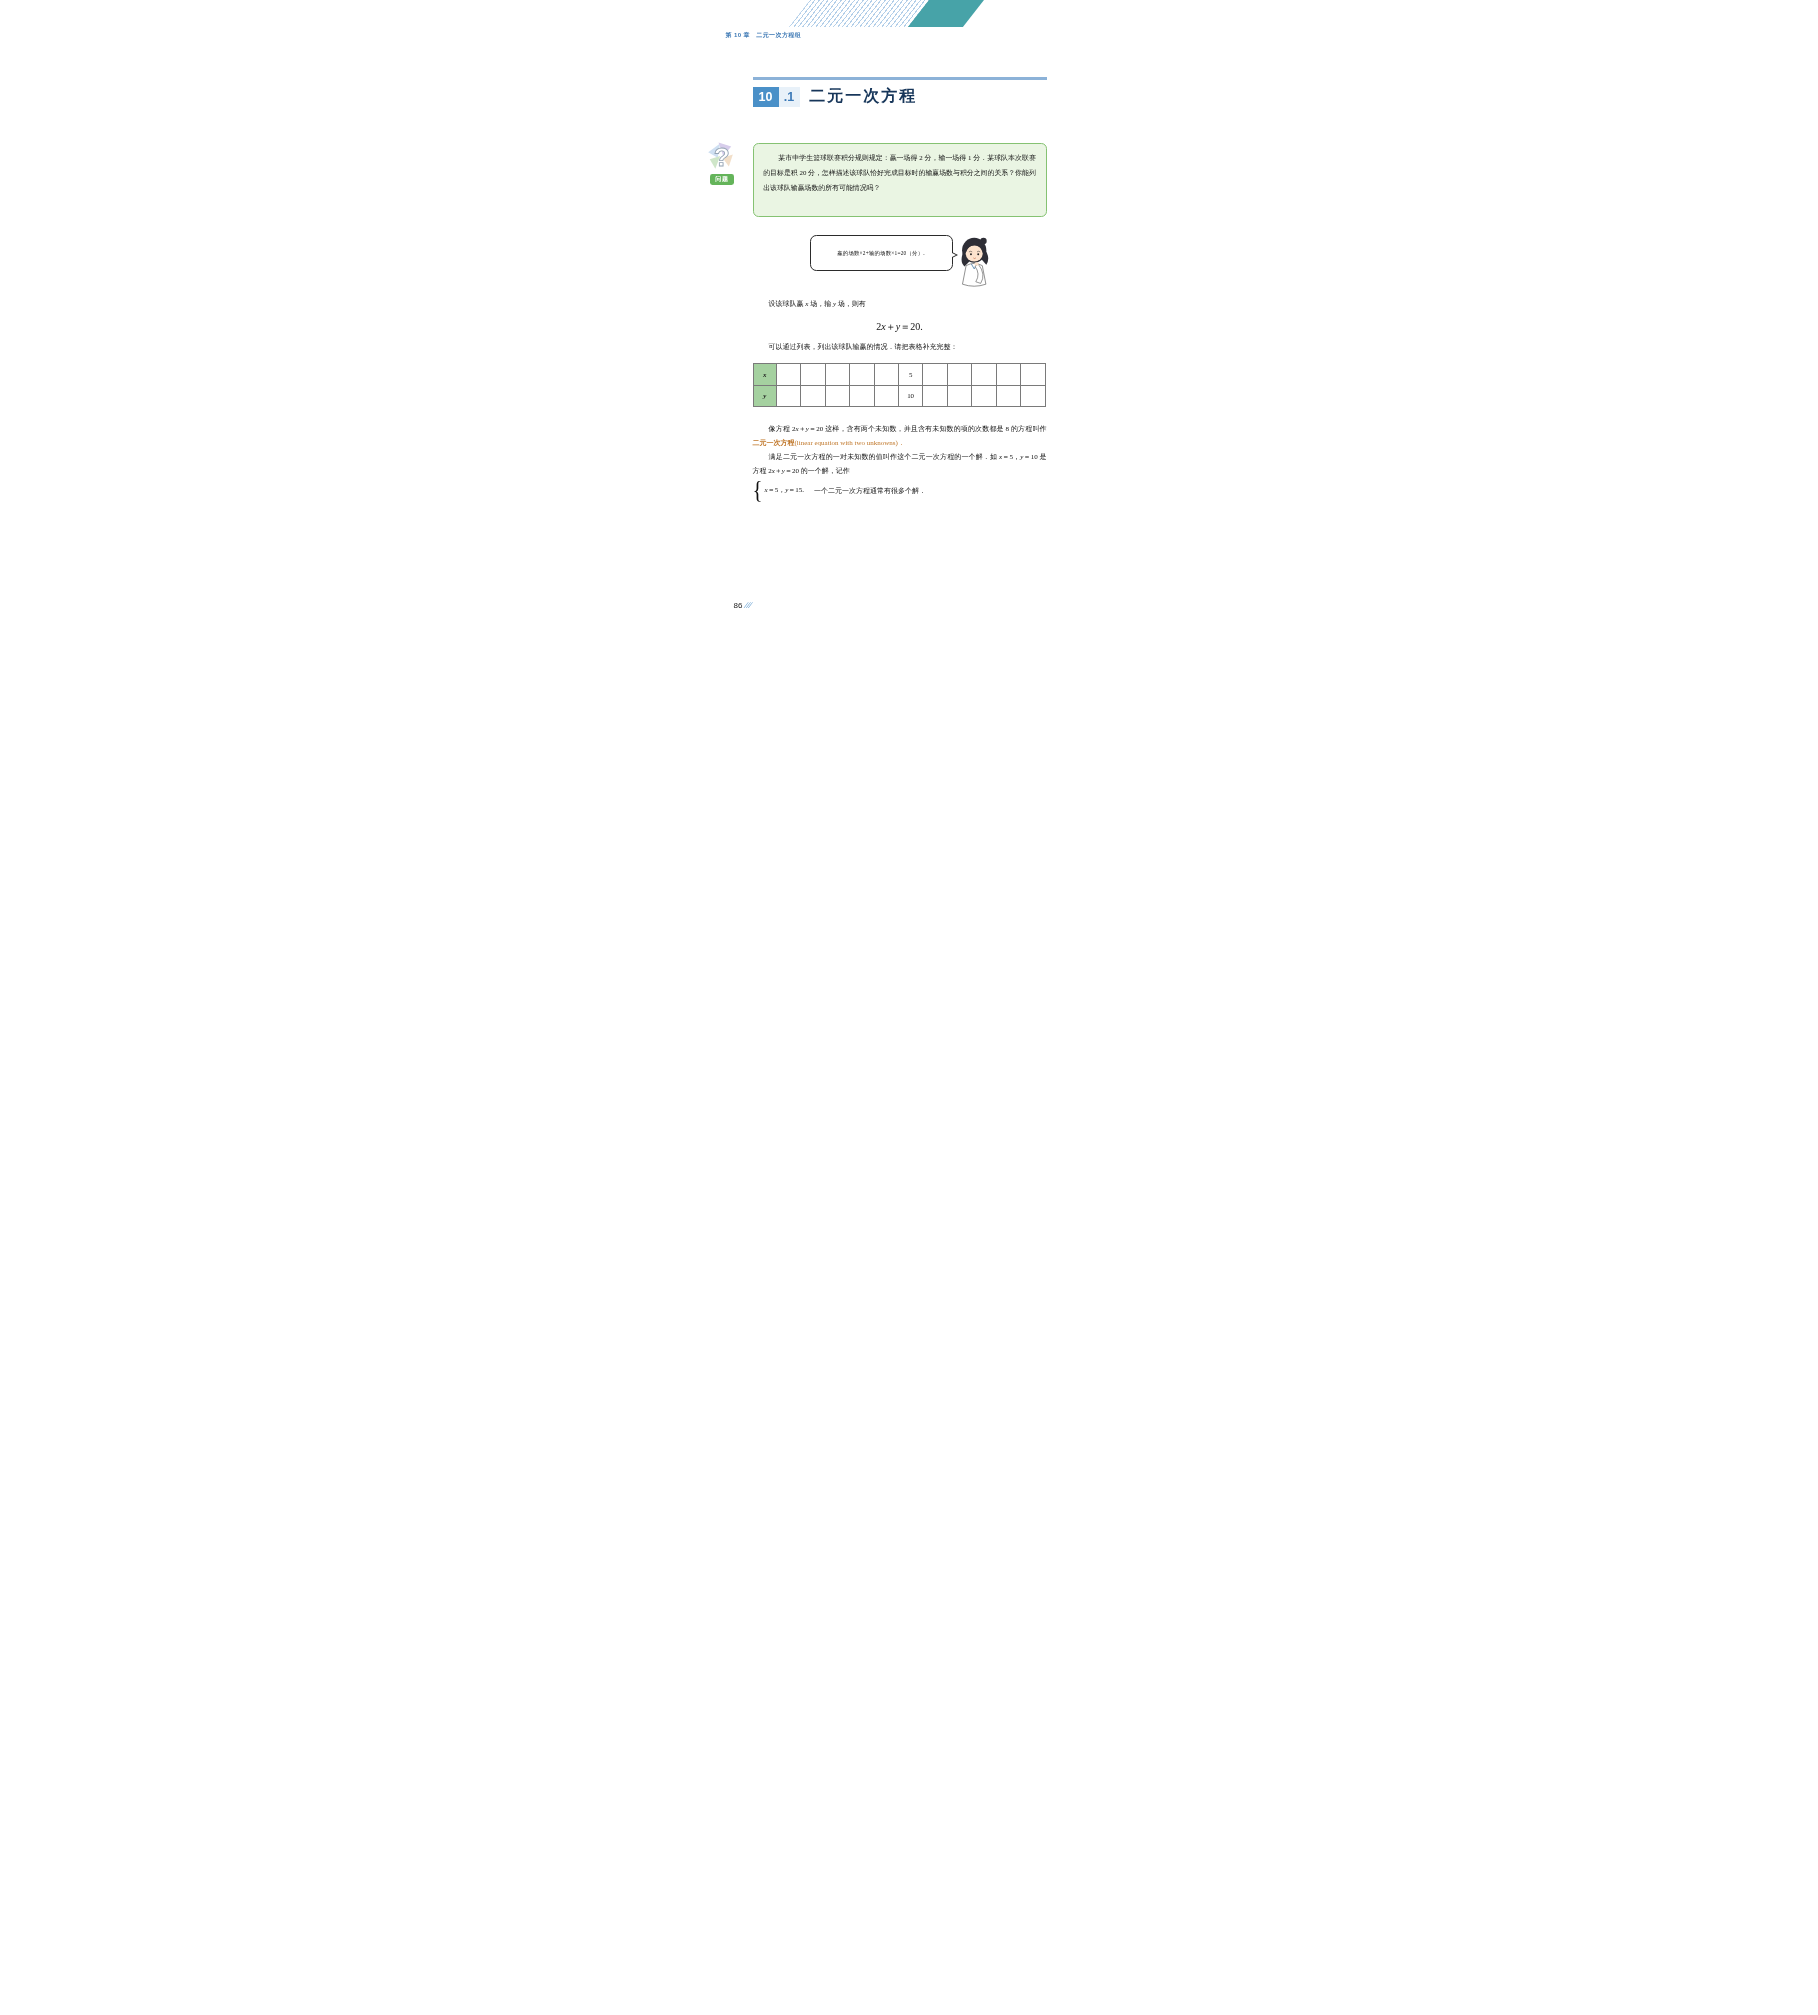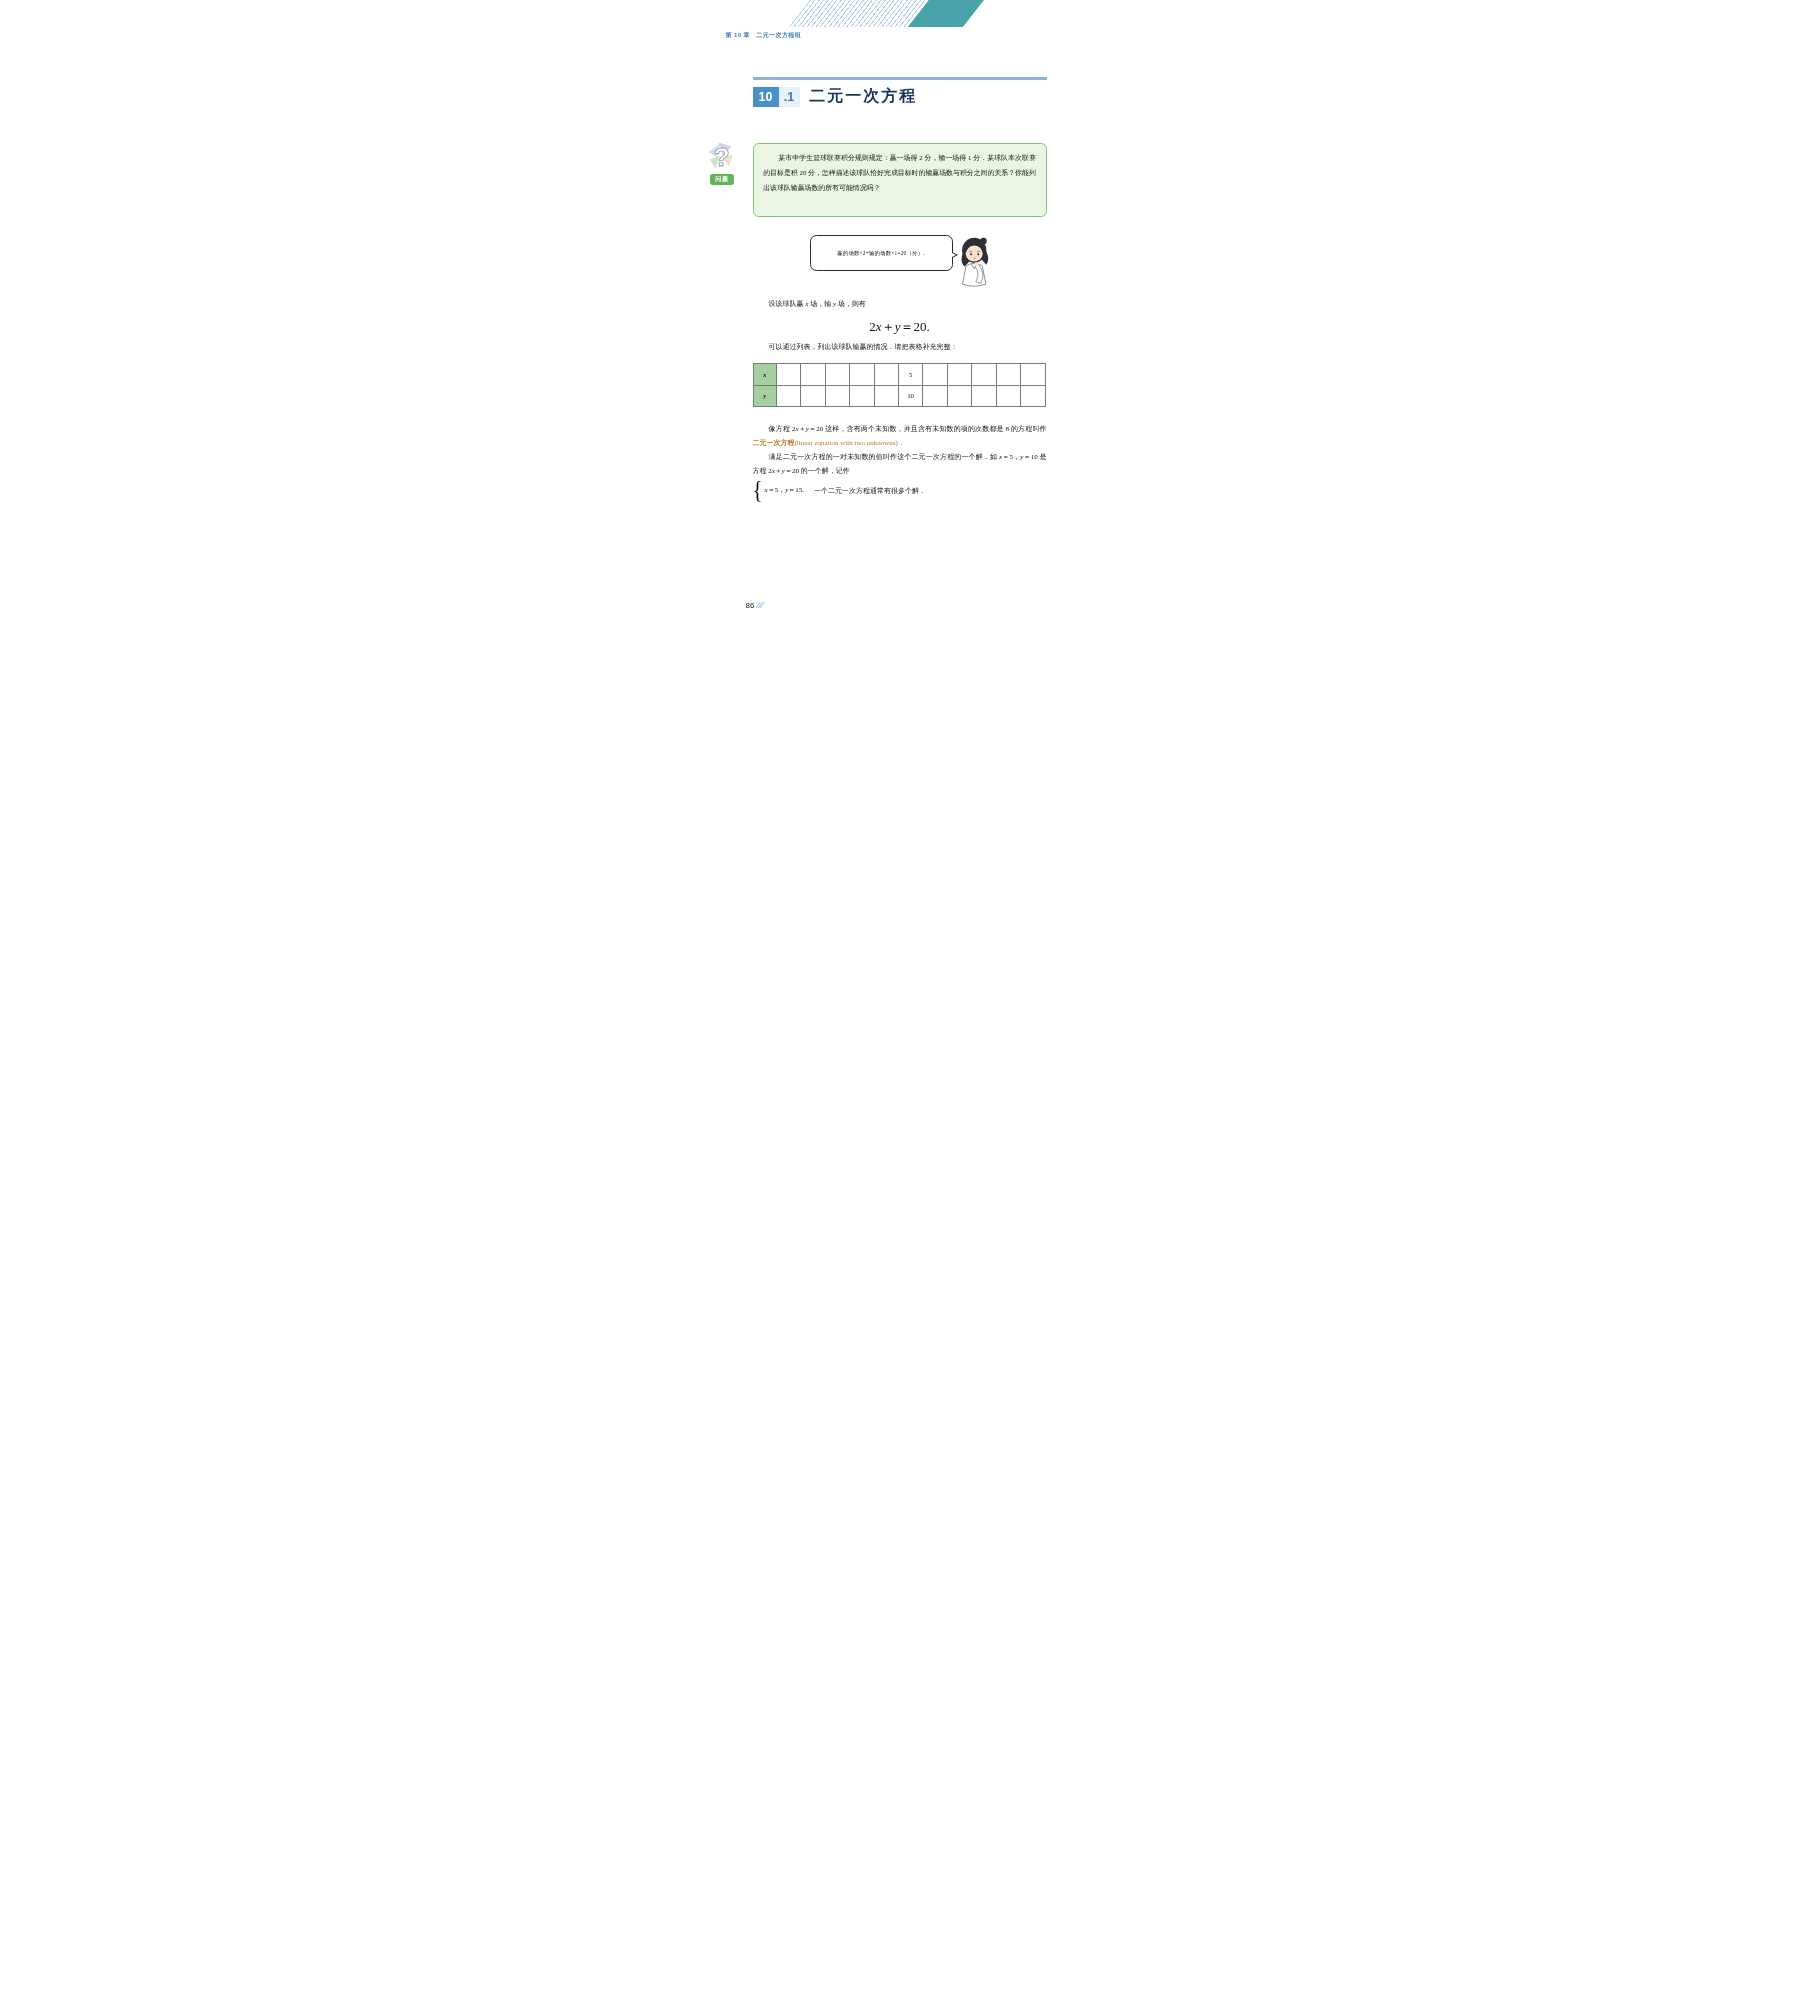--- a/index.html
+++ b/index.html
@@ -71,39 +71,39 @@
     content:""; position:absolute; left:-6.4px; top:-2px; width:0; height:0;
     border-top:2px solid transparent; border-bottom:2px solid transparent; border-left:4.4px solid #fff;
   }
   .girl { position:absolute; left:272px; top:234px; width:42px; height:60px; }
 
   
   .content { position:absolute; left:71px; top:297px; width:294px; font-size:7px; }
   .content p { line-height:14px; }
   .indent { text-indent:2.3em; }
   .mi { font-style:italic; font-family:"Liberation Serif","DejaVu Serif",serif; }
-  .equation-line { text-align:center; margin-top:8.9px; font-size:13px; }
+  .equation-line { text-align:center; margin-top:8.9px; font-size:10px; }
   .para2 { margin-top:6.4px;font-family:Liberation Mono, monospace; }
 
   .fill-table { margin-top:8.9px; border-collapse:collapse; width:293px; table-layout:fixed; border:0.8px solid #555; }
   .fill-table th, .fill-table td { border:0.4px solid #7a7a7a; height:21.4px; text-align:center; font-size:6.9px; vertical-align:middle; }
   .fill-table th { background:#a5d1a0; width:23.4px; font-style:italic; font-weight:bold; color:#1a1a1a; }
 
   .para3 { margin-top:15.3px; text-align:justify; }
   .term-cn { color:#c0772a; font-family:"Liberation Sans","DejaVu Sans",sans-serif; font-weight:bold; }
   .term-en { color:#c0772a; }
   .para4 { margin-top:0; text-align:justify; }
 
   .system-row { display:flex; align-items:center; margin-top:2px; }
   .brace { display:inline-block; font-size:21px; line-height:1; transform:scaleY(1.18); margin-right:2px; font-weight:400; color:#111; }
   .system-lines { display:flex; flex-direction:row; line-height:11px; font-size:7px; }
   .system-tail { margin-left:10px; font-size:7px; }
 
   
-  .footer { position:absolute; left:64px; top:600px; display:flex; align-items:center; gap:2.8px; }
+  .footer { position:absolute; left:52px; top:600px; display:flex; align-items:center; gap:2.8px; }
   .pagenum { font-family:"Liberation Sans","DejaVu Sans",sans-serif; font-size:8px; color:#222; }
   .slashes { display:inline-block; color:#5f9bd0; font-size:8.9px; font-weight:bold; font-style:italic; letter-spacing:-0.4px; transform:skewX(-12deg); }
 </style>
 </head>
 <body>
 
 <div class="page">
 
   <div class="deco-stripes"></div>
   <div class="deco-teal"></div>

